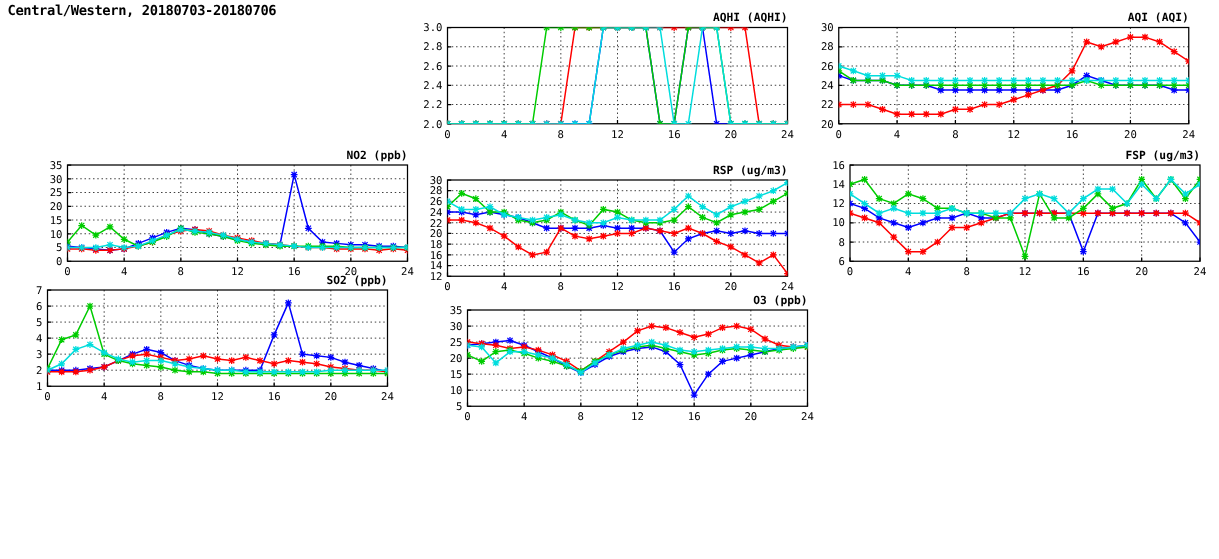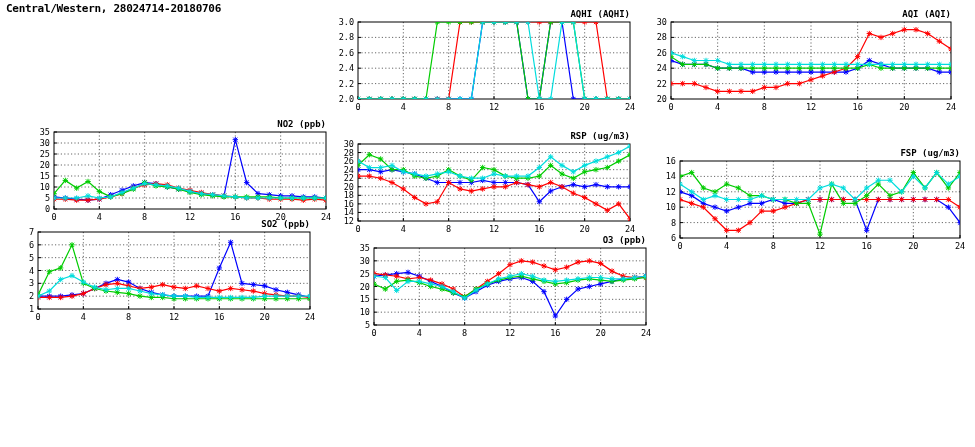--- a/index.html
+++ b/index.html
@@ -53,21 +53,21 @@
     fill: none;
   }
   .series-path {
     fill: none;
     stroke-width: 1.2;
   }
 </style>
 </head>
 <body>
 
-<div id="title">Central/Western, 28024714-20180706</div>
+<div id="title">Central/Western, 20180703-20180706</div>
 
 <div id="plots-root">
     <div class="panel" style="left: 24px; top: 116px; width: 310px; height: 113px;">
       <svg width="310" height="113" viewBox="0 0 310 113">
         <text x="302" y="11" text-anchor="end" class="plot-title">NO2 (ppb)</text>
         <g>
           <line x1="30" x2="33" y1="93" y2="93" class="axis-line"></line>
           <text x="26" y="96" text-anchor="end" class="tick-label">0</text>
           <line x1="30" x2="302" y1="82" y2="82" class="grid-line"></line>
           <line x1="30" x2="33" y1="82" y2="82" class="axis-line"></line>
@@ -1004,21 +1004,21 @@
           <path d="M237.9,56.25L242.1,60.45M237.9,60.45L242.1,56.25M240,55.65L240,61.050000000000004M237.3,58.35L242.7,58.35" stroke="#00dddd" stroke-width="1" fill="none"></path>
           <path d="M249.56666666666666,56.25L253.76666666666665,60.45M249.56666666666666,60.45L253.76666666666665,56.25M251.66666666666666,55.65L251.66666666666666,61.050000000000004M248.96666666666667,58.35L254.36666666666665,58.35" stroke="#00dddd" stroke-width="1" fill="none"></path>
           <path d="M261.23333333333335,56.25L265.4333333333334,60.45M261.23333333333335,60.45L265.4333333333334,56.25M263.33333333333337,55.65L263.33333333333337,61.050000000000004M260.6333333333333,58.35L266.0333333333334,58.35" stroke="#00dddd" stroke-width="1" fill="none"></path>
           <path d="M272.9,56.25L277.1,60.45M272.9,60.45L277.1,56.25M275,55.65L275,61.050000000000004M272.29999999999995,58.35L277.70000000000005,58.35" stroke="#00dddd" stroke-width="1" fill="none"></path>
           <path d="M284.5666666666666,56.25L288.76666666666665,60.45M284.5666666666666,60.45L288.76666666666665,56.25M286.66666666666663,55.65L286.66666666666663,61.050000000000004M283.9666666666666,58.35L289.3666666666667,58.35" stroke="#00dddd" stroke-width="1" fill="none"></path>
           <path d="M296.23333333333335,56.25L300.4333333333334,60.45M296.23333333333335,60.45L300.4333333333334,56.25M298.33333333333337,55.65L298.33333333333337,61.050000000000004M295.6333333333333,58.35L301.0333333333334,58.35" stroke="#00dddd" stroke-width="1" fill="none"></path>
           <path d="M307.9,56.25L312.1,60.45M307.9,60.45L312.1,56.25M310,55.65L310,61.050000000000004M307.29999999999995,58.35L312.70000000000005,58.35" stroke="#00dddd" stroke-width="1" fill="none"></path>
         </g>
       </svg>
     </div>
-    <div class="panel" style="left: 650px; top: 116px; width: 318px; height: 113px; margin-top: 29px;">
+    <div class="panel" style="left: 650px; top: 116px; width: 318px; height: 113px;">
       <svg width="318" height="113" viewBox="0 0 318 113">
         <text x="310" y="11" text-anchor="end" class="plot-title">FSP (ug/m3)</text>
         <g>
           <line x1="30" x2="33" y1="93" y2="93" class="axis-line"></line>
           <text x="26" y="96" text-anchor="end" class="tick-label">6</text>
           <line x1="30" x2="310" y1="77.6" y2="77.6" class="grid-line"></line>
           <line x1="30" x2="33" y1="77.6" y2="77.6" class="axis-line"></line>
           <text x="26" y="80.6" text-anchor="end" class="tick-label">8</text>
           <line x1="30" x2="310" y1="62.2" y2="62.2" class="grid-line"></line>
           <line x1="30" x2="33" y1="62.2" y2="62.2" class="axis-line"></line>

